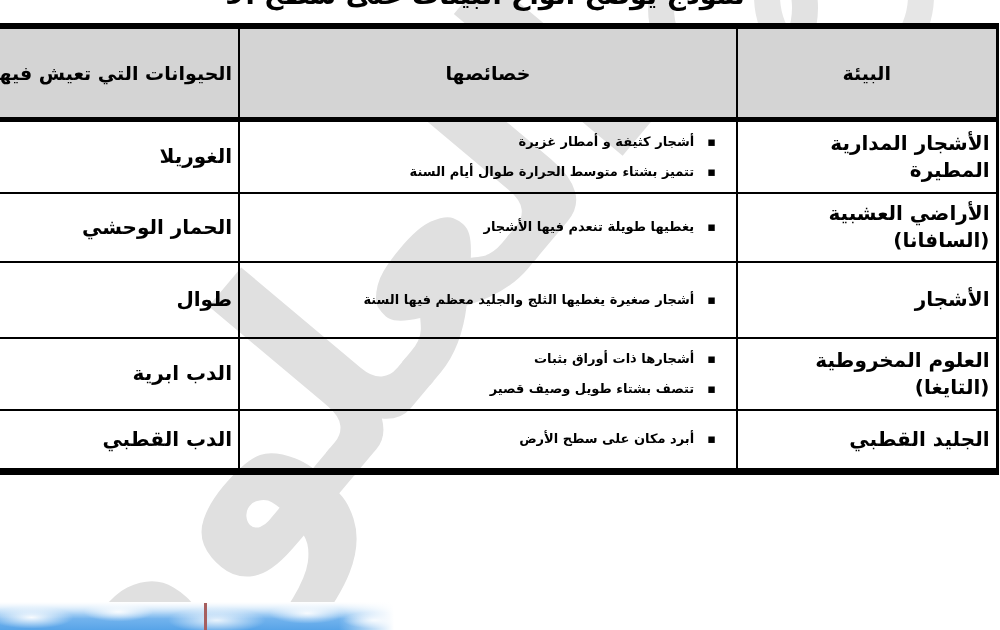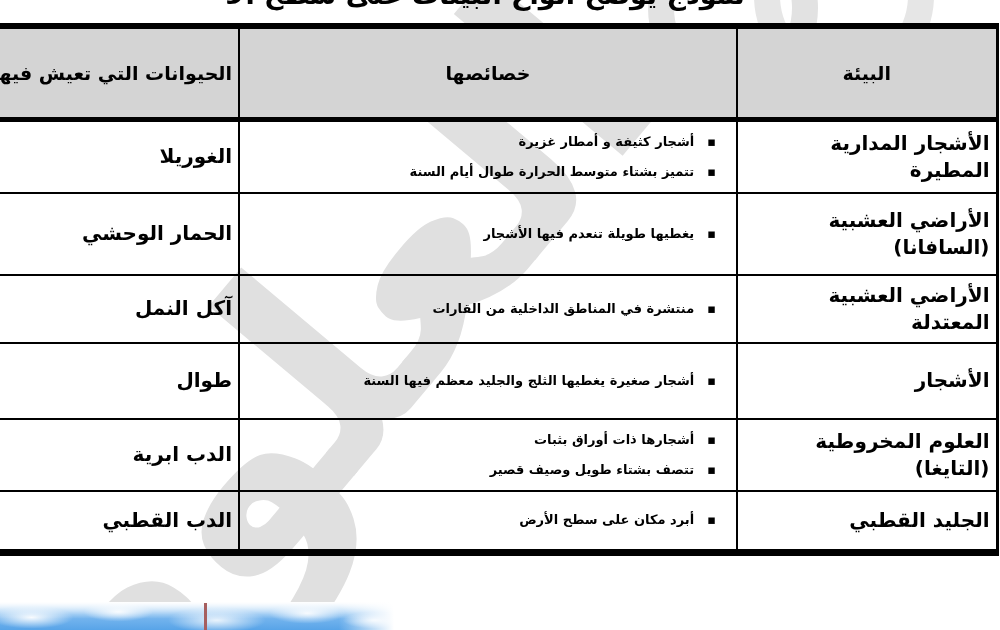--- a/index.html
+++ b/index.html
@@ -48,21 +48,21 @@
   }
   .env-table tbody tr:last-child td { border-bottom:7px solid #000; }
   .col-env   { width:260px; border-right:3px solid #000 !important; }
   .col-char  { width:498px; }
   .col-animal{ width:239px; border-left:none !important; }
   .env-table td {
     font-size:20px; font-weight:bold; vertical-align:middle; background:transparent;
   }
   td.col-env, td.col-animal { line-height:1.35; }
   td.col-char { padding:4px 20px 4px 10px; }
-  tr.r0{height:73px} tr.r1{height:82px} tr.r2{height:68px}
+  tr.r0{height:73px} tr.r1{height:69px} tr.r2{height:68px}
   tr.r3{height:76px} tr.r4{height:72px} tr.r5{height:62px}
 
   .bullet-item { display:flex; align-items:flex-start; direction:rtl; }
   .bullet {
     flex:0 0 auto; font-size:13px; line-height:30px; margin-left:13px;
   }
   .bullet-text {
     flex:1 1 auto; font-size:13px; font-weight:bold; line-height:30px; text-align:right;
   }
 
@@ -135,30 +135,20 @@
         <tr class="r1">
           <td class="col-env">الأراضي العشبية (السافانا)</td>
           <td class="col-char">
             <div class="bullet-item">
               <span class="bullet">▪</span>
               <span class="bullet-text">يغطيها طويلة تنعدم فيها الأشجار</span>
             </div>
           </td>
           <td class="col-animal">الحمار الوحشي</td>
         </tr>
-        <tr class="r2">
-          <td class="col-env">الأراضي العشبية المعتدلة</td>
-          <td class="col-char">
-            <div class="bullet-item">
-              <span class="bullet">▪</span>
-              <span class="bullet-text">منتشرة في المناطق الداخلية من القارات</span>
-            </div>
-          </td>
-          <td class="col-animal">آكل النمل</td>
-        </tr>
         <tr class="r3">
           <td class="col-env">الأشجار</td>
           <td class="col-char">
             <div class="bullet-item">
               <span class="bullet">▪</span>
               <span class="bullet-text">أشجار صغيرة يغطيها الثلج والجليد معظم فيها السنة</span>
             </div>
           </td>
           <td class="col-animal">طوال</td>
         </tr>

